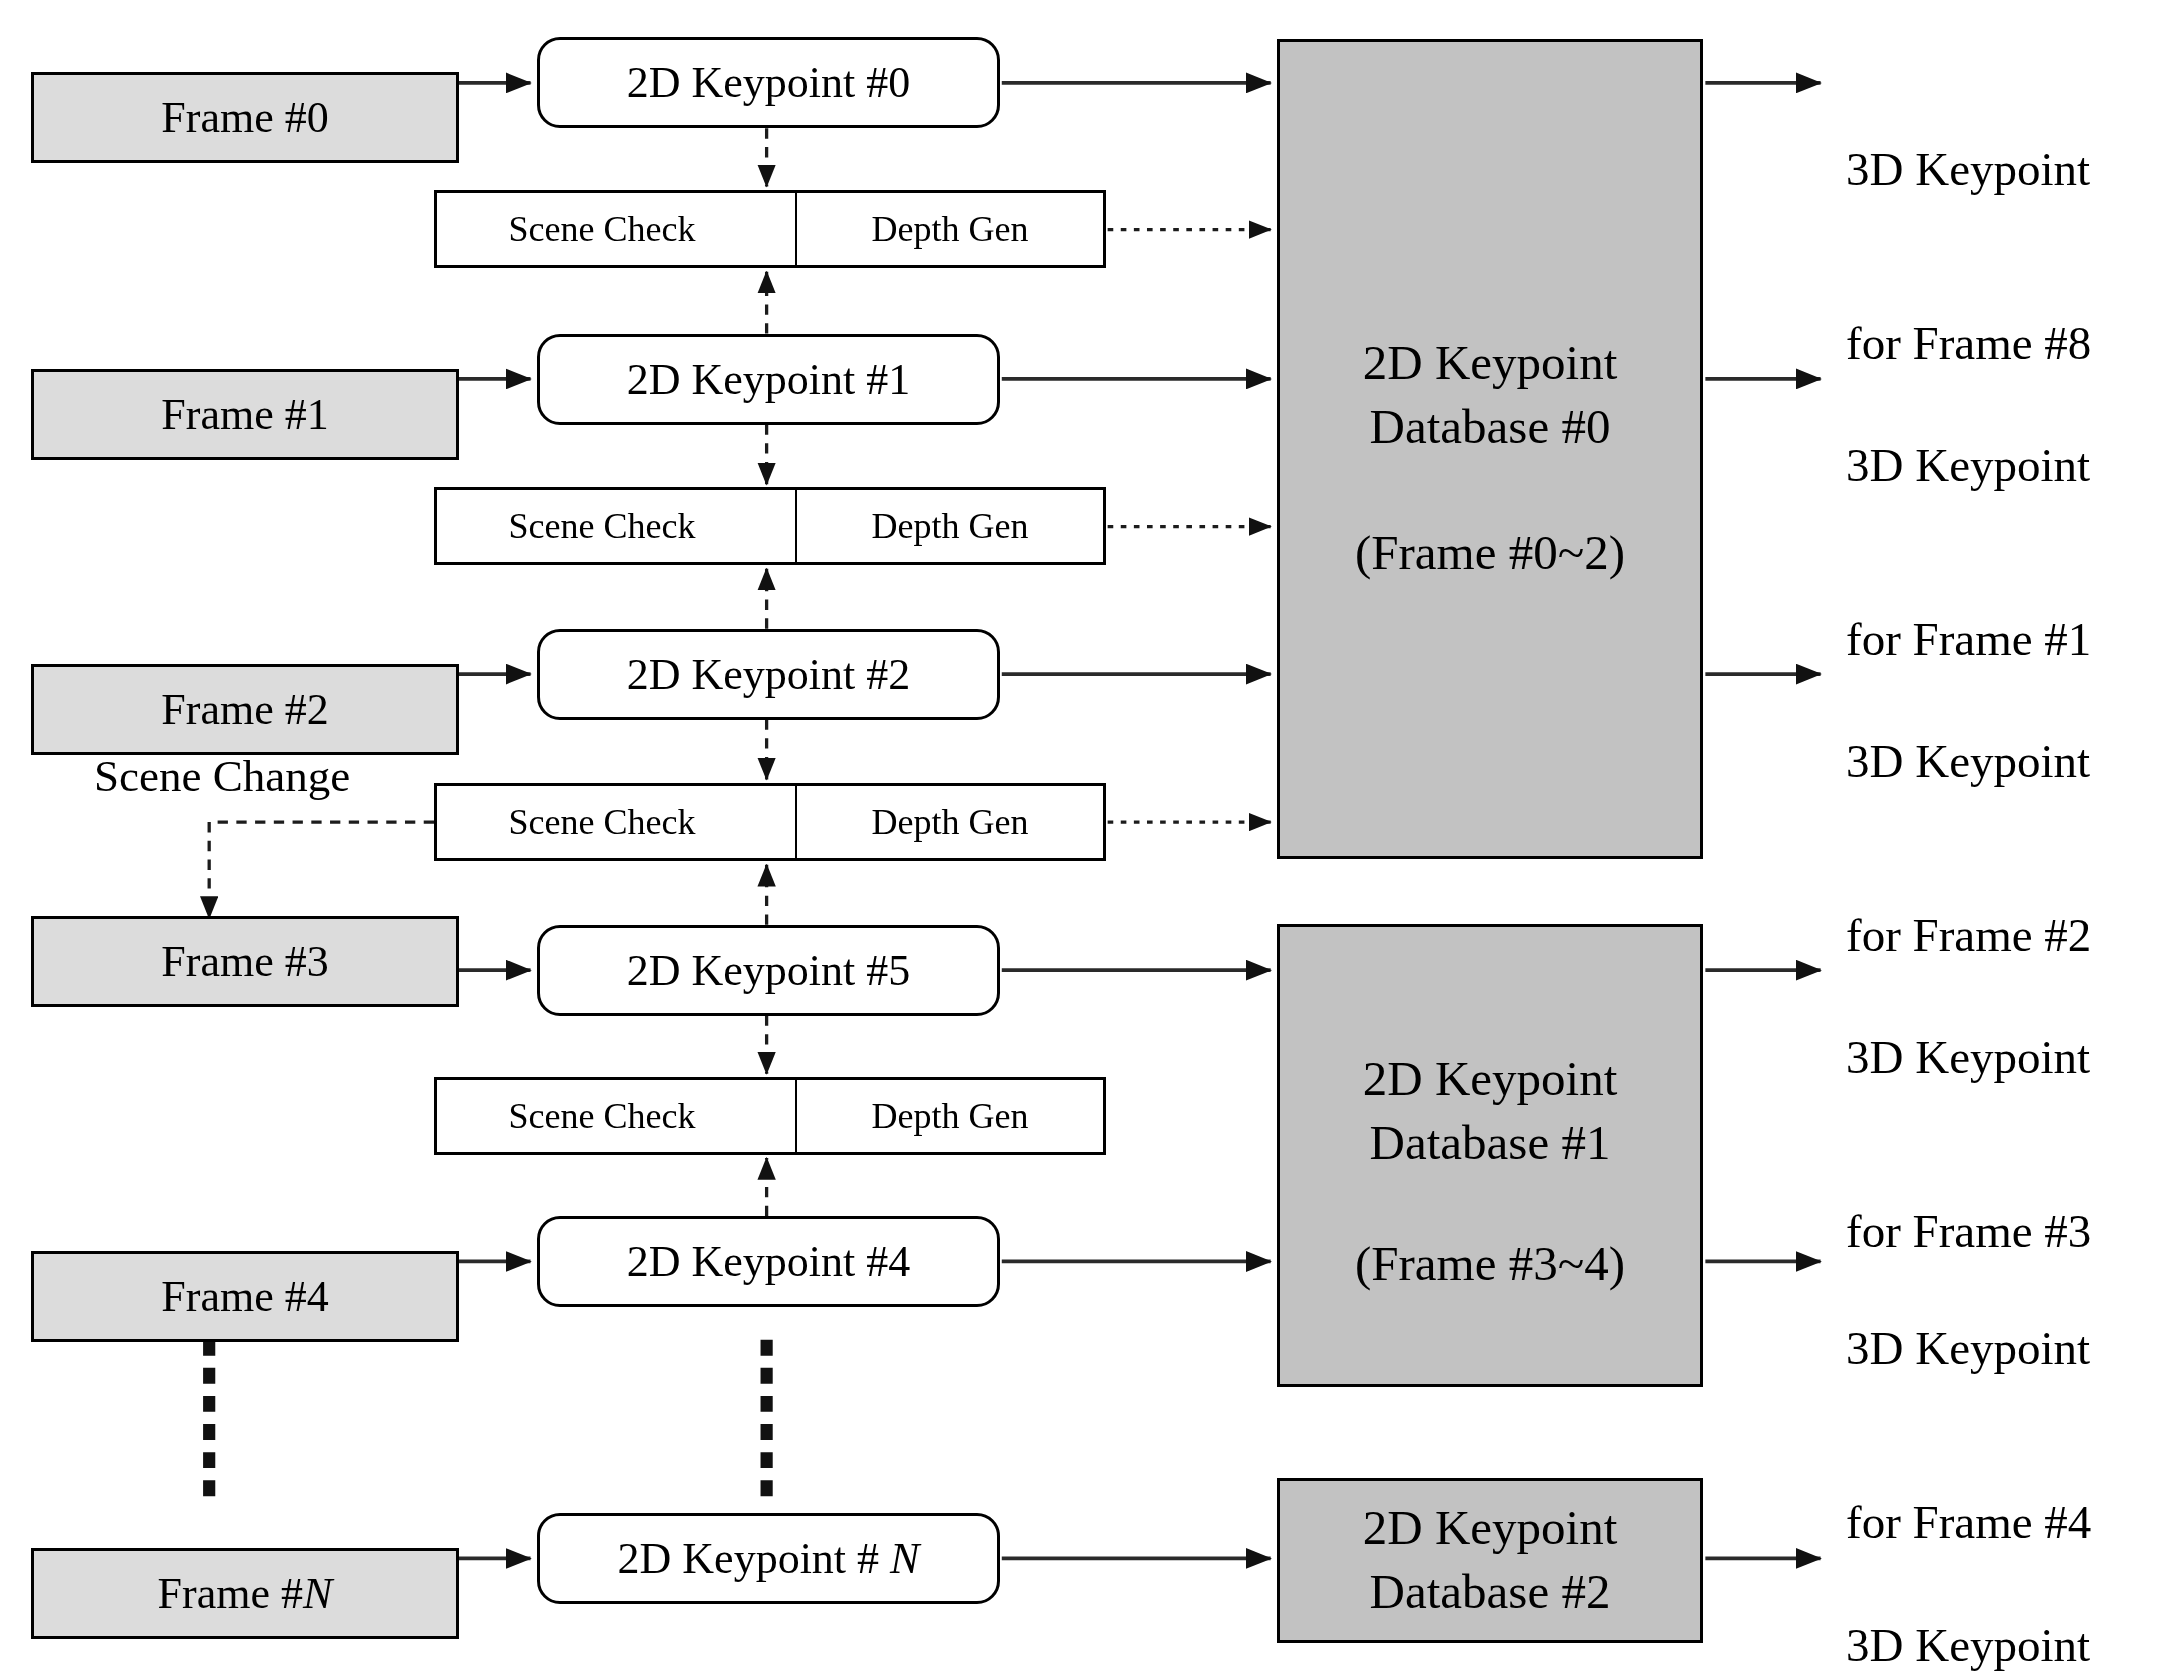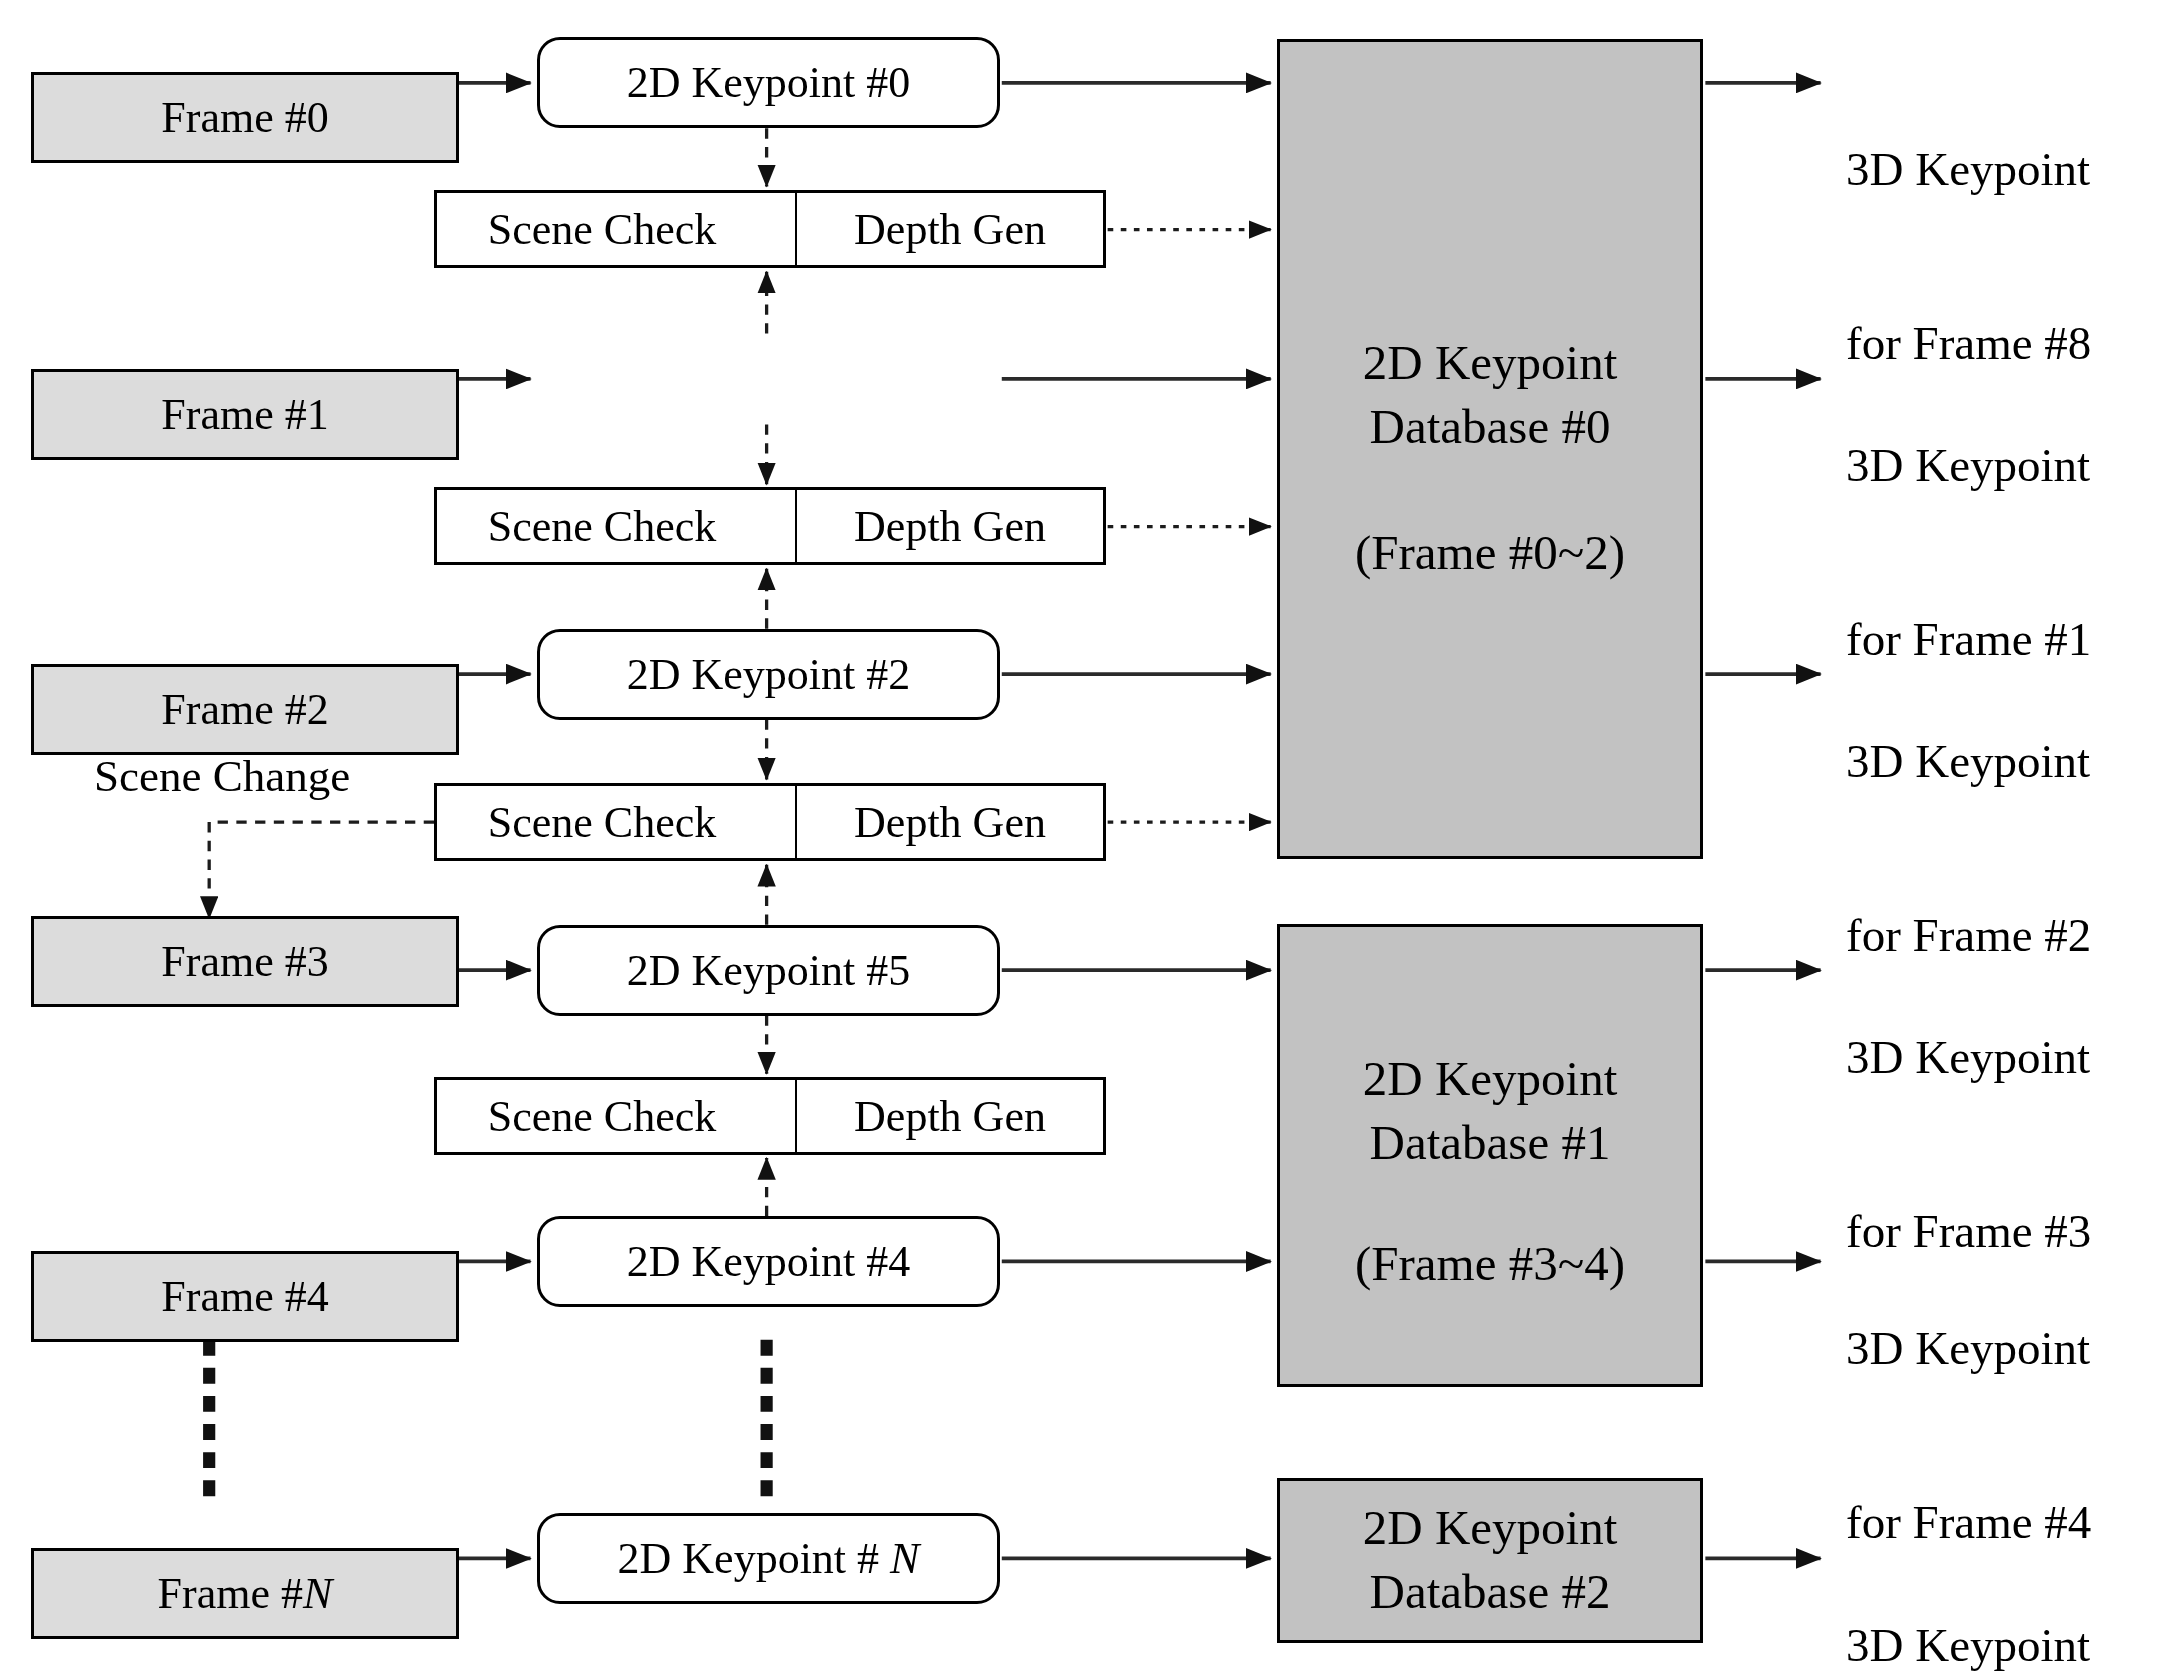--- a/index.html
+++ b/index.html
@@ -23,21 +23,21 @@
     border:3.7px solid var(--box-border);
     display:flex;align-items:center;justify-content:center;
     font-size:44px;
     white-space:pre;
   }
   .frame{left:31px;width:428px;height:91px;background:var(--frame-fill);margin-top:35px;}
   .kp{left:537px;width:463px;height:91px;background:#ffffff;border-radius:23px;}
   .scene{
     position:absolute;left:434px;width:672px;height:78px;
     box-sizing:border-box;border:3.7px solid var(--box-border);
-    background:#ffffff;display:flex;font-size:44px;
+    background:#ffffff;display:flex;font-size:36px;
   }
   .scene .cell{display:flex;align-items:center;justify-content:center;box-sizing:border-box;}
   .scene .cl{width:330px;}
   .scene .cr{flex:1;border-left:2.8px solid var(--box-border);margin-left:28px;}
   .db{
     position:absolute;left:1277px;width:426px;
     box-sizing:border-box;border:3.7px solid var(--box-border);
     background:var(--db-fill);font-size:49px;
   }
   .dbtext{position:absolute;left:0;width:100%;text-align:center;line-height:64px;}
@@ -110,20 +110,21 @@
   </svg>
 
   <div class="box frame" style="top:37px"><span>Frame #0</span><span class="it"></span></div>
   <div class="box frame" style="top:334px"><span>Frame #1</span><span class="it"></span></div>
   <div class="box frame" style="top:629px"><span>Frame #2</span><span class="it"></span></div>
   <div class="box frame" style="top:881px"><span>Frame #3</span><span class="it"></span></div>
   <div class="box frame" style="top:1216px"><span>Frame #4</span><span class="it"></span></div>
   <div class="box frame" style="top:1513px"><span>Frame #</span><span class="it">N</span></div>
 
   <div class="box kp" style="top:37px"><span>2D Keypoint #0</span><span class="it"></span></div>
+  <div class="box kp" style="top:334px"><span>2D Keypoint #1</span><span class="it"></span></div>
   <div class="box kp" style="top:629px"><span>2D Keypoint #2</span><span class="it"></span></div>
   <div class="box kp" style="top:925px"><span>2D Keypoint #5</span><span class="it"></span></div>
   <div class="box kp" style="top:1216px"><span>2D Keypoint #4</span><span class="it"></span></div>
   <div class="box kp" style="top:1513px"><span>2D Keypoint # </span><span class="it">N</span></div>
 
   <div class="scene" style="top:190px">
     <div class="cell cl">
         <span>Scene Check</span>
       </div>
     <div class="cell cr">

